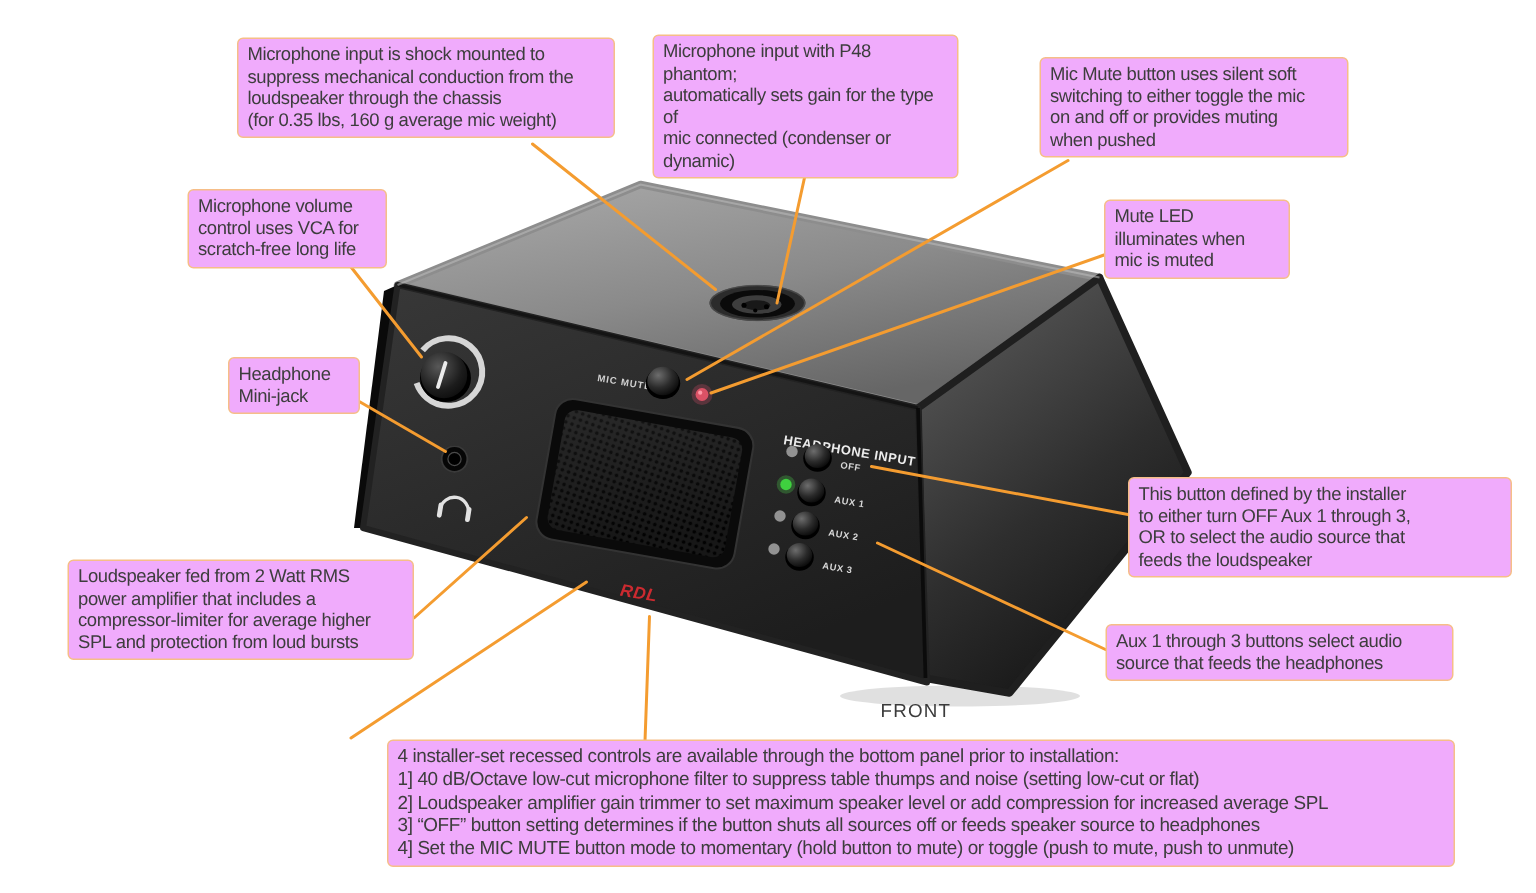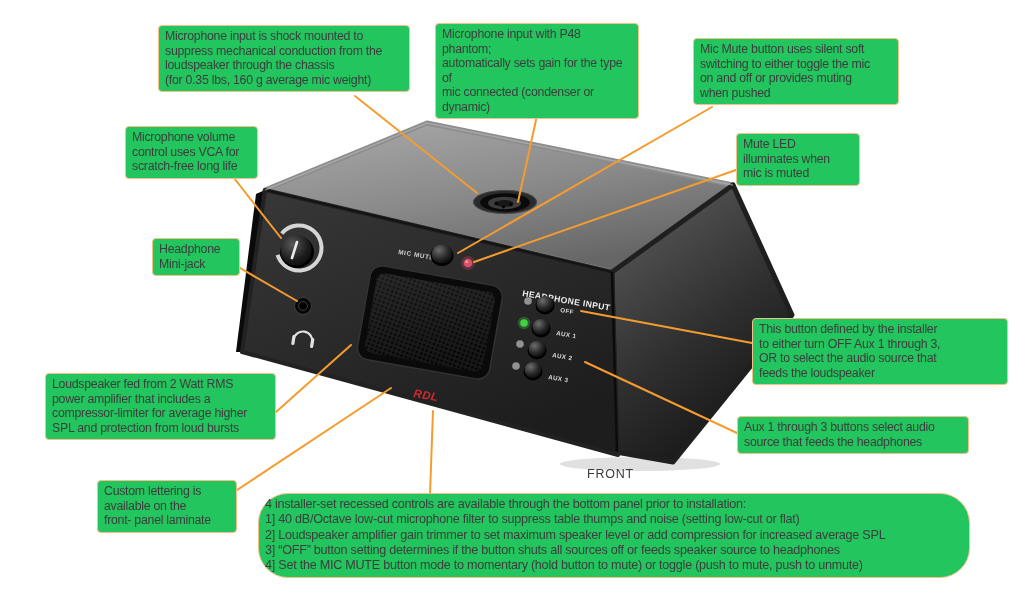--- a/index.html
+++ b/index.html
@@ -3,32 +3,32 @@
 <meta charset="utf-8">
 <style>
   html,body{margin:0;padding:0;background:#fff;}
   .canvas{
     position:relative;width:1024px;height:595px;background:#ffffff;
     font-family:"Liberation Sans",sans-serif;overflow:hidden;
   }
   .stage{position:absolute;left:0;top:0;}
   .callout{
     position:absolute;
-    background:#22c55e;
+    background:#f0abfc;
     border:1.5px solid #F6BE88;
     border-radius:4px;
     padding:3px 6px 4px 6px;
     font-size:12.3px;
     line-height:14.5px;
     letter-spacing:-0.25px;
     color:#3D3D3D;
     white-space:pre-line;
     box-sizing:border-box;
   }
-  .callout.big{font-size:12.6px;line-height:15.3px;border-radius:30px;}
+  .callout.big{font-size:12.6px;line-height:15.3px;}
   svg text{font-family:"Liberation Sans",sans-serif;}
 </style>
 </head>
 <body>
 
 <div class="canvas">
 
   <svg class="stage" width="1024" height="595" viewBox="0 0 1024 595">
     <defs>
       <linearGradient id="topGrad" x1="0" y1="0" x2="0.55" y2="1">
@@ -212,23 +212,20 @@
 SPL and protection from loud bursts</div>
 
   <div class="callout" style="left:752px;top:318px;width:256px">This button defined by the installer
 to either turn OFF Aux 1 through 3,
 OR to select the audio source that
 feeds the loudspeaker</div>
 
   <div class="callout" style="left:737px;top:416px;width:232px">Aux 1 through 3 buttons select audio
 source that feeds the headphones</div>
 
-  <div class="callout" style="left:97px;top:480px;width:140px">Custom lettering is
-available on the
-front- panel laminate</div>
 
   <div class="callout big" style="left:258px;top:493px;width:712px">4 installer-set recessed controls are available through the bottom panel prior to installation:
 1] 40 dB/Octave low-cut microphone filter to suppress table thumps and noise (setting low-cut or flat)
 2] Loudspeaker amplifier gain trimmer to set maximum speaker level or add compression for increased average SPL
 3] “OFF” button setting determines if the button shuts all sources off or feeds speaker source to headphones
 4] Set the MIC MUTE button mode to momentary (hold button to mute) or toggle (push to mute, push to unmute)</div>
 
 </div>
 
 </body></html>

